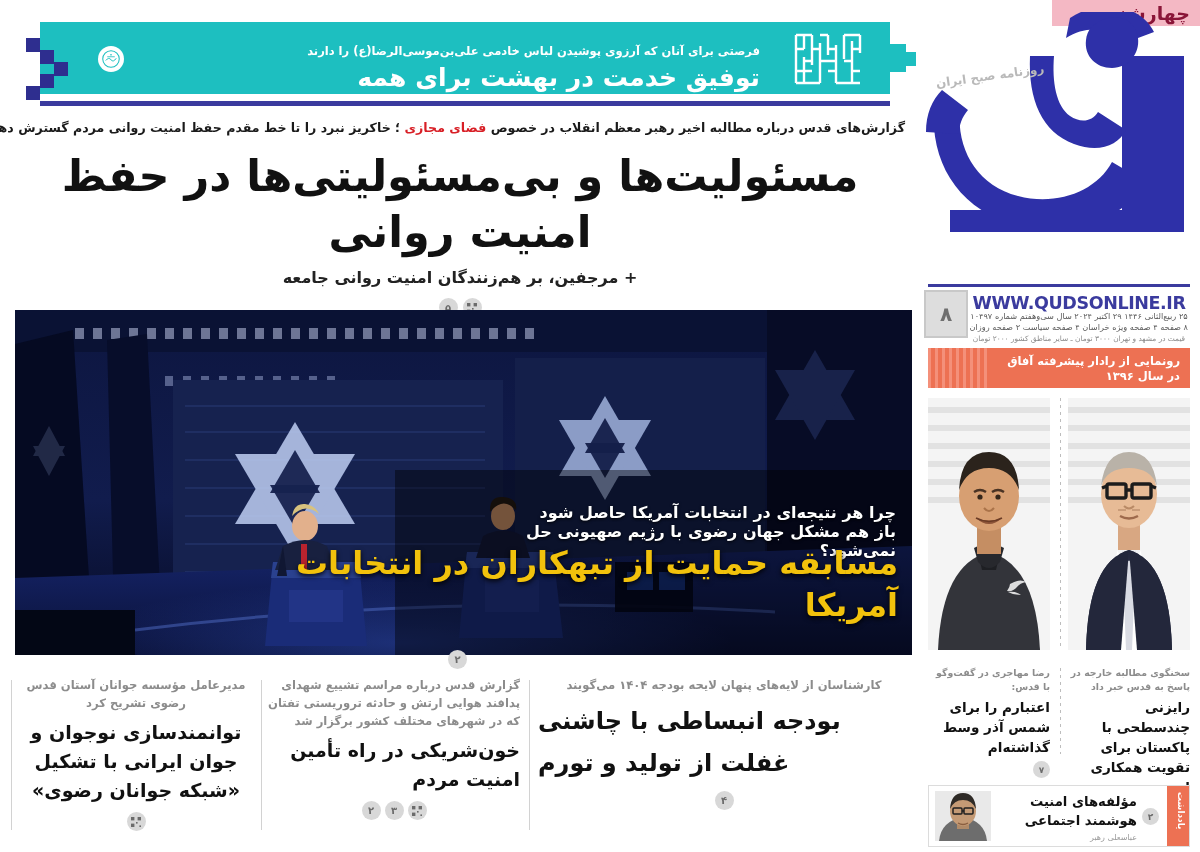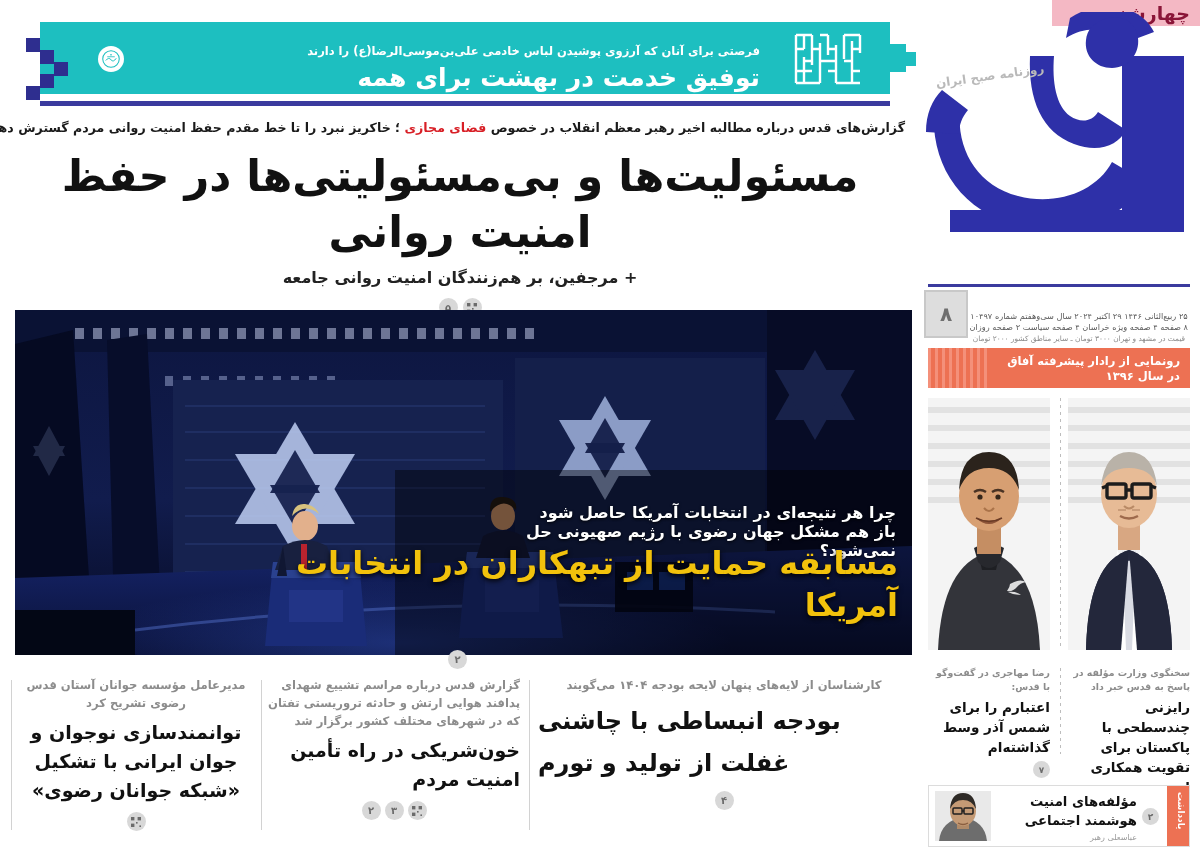--- a/index.html
+++ b/index.html
@@ -316,20 +316,21 @@
 
           <path d="M0 120 c0 -18 6 -32 16 -42 l26 20 c-6 7 -9 15 -9 24 z"></path>
 
           <path d="M24 198 h196 v22 H24 z"></path>
         </g>
       </svg>
       <div class="logo-sub">روزنامه صبح ایران</div>
     </div>
 
     <div class="mast-rule"></div>
+    <div class="mast-web">WWW.QUDSONLINE.IR</div>
     <div class="mast-line ml1">۲۵ ربیع‌الثانی ۱۴۴۶   ۲۹ اکتبر ۲۰۲۴   سال سی‌وهفتم   شماره ۱۰۴۹۷</div>
     <div class="mast-line ml2">۸ صفحه   ۴ صفحه ویژه خراسان   ۴ صفحه سیاست   ۲ صفحه روزان</div>
     <div class="mast-line ml3">قیمت در مشهد و تهران ۳۰۰۰ تومان ـ سایر مناطق کشور ۲۰۰۰ تومان</div>
     <div class="page-count-box">
       <span>۸</span>
     </div>
 
     <div class="promo">
       <div class="promo-stripes"></div>
       <div class="promo-text">
@@ -570,21 +571,21 @@
           <path d="M48 120 q13 12 26 0 q-13 5 -26 0 z" fill="#8c5438"></path>
           <path d="M48 120 q13 7 26 0" stroke="#6b3c26" stroke-width="1.6" fill="none"></path>
         </svg>
       </div>
     </div>
     <div class="port-divider"></div>
   </div>
 
   <div class="side-caps">
     <div class="cap-col right">
-      <div class="cap-kicker">سخنگوی وزارت مؤلفه در پاسخ به قدس خبر داد</div>
+      <div class="cap-kicker">سخنگوی مطالبه خارجه در پاسخ به قدس خبر داد</div>
       <div class="cap-title">رایزنی چندسطحی با پاکستان برای تقویت همکاری امنیتی</div>
       <div class="cap-badge">۲</div>
     </div>
     <div class="cap-col left">
       <div class="cap-kicker">رضا مهاجری در گفت‌وگو با قدس:</div>
       <div class="cap-title">اعتبارم را برای شمس آذر وسط گذاشته‌ام</div>
       <div class="cap-badge">۷</div>
     </div>
     <div class="caps-divider"></div>
   </div>

